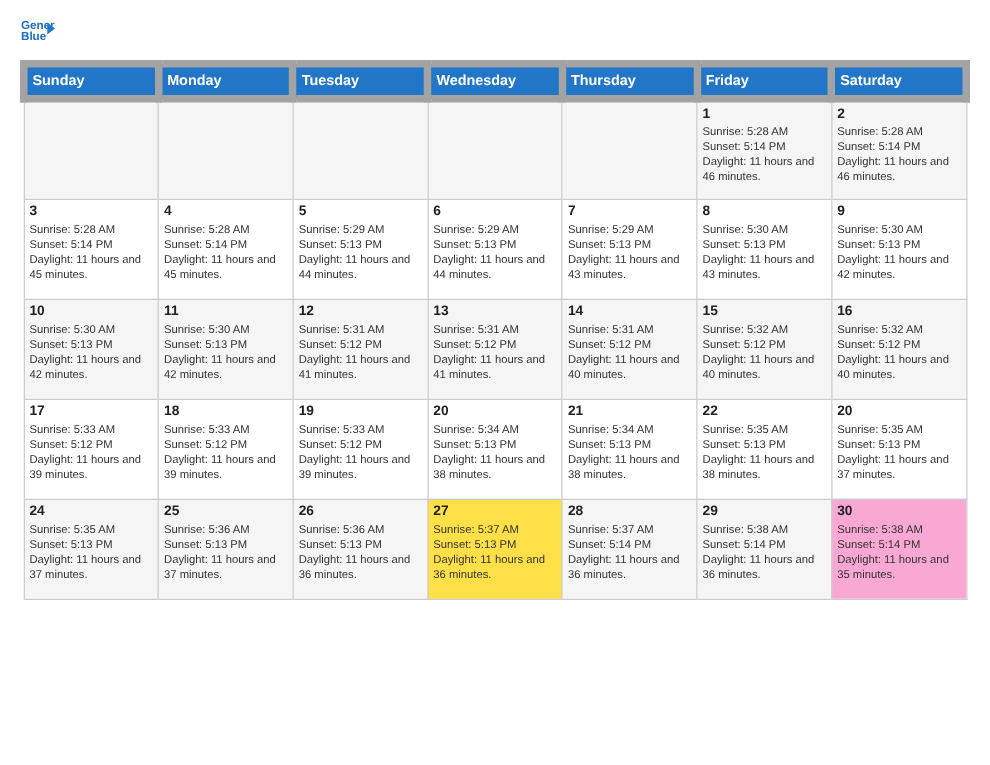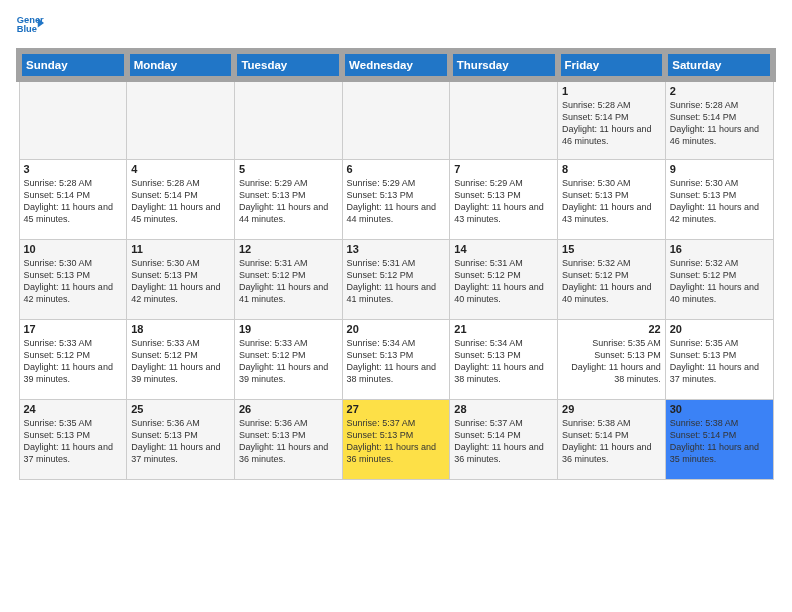--- a/index.html
+++ b/index.html
@@ -250,21 +250,21 @@
             <div class="day-info" style="white-space: pre-line;">Sunrise: 5:34 AM
 Sunset: 5:13 PM
 Daylight: 11 hours and 38 minutes.</div>
           </td>
           <td style="background: rgb(255, 255, 255);">
             <span class="day-num">21</span>
             <div class="day-info" style="white-space: pre-line;">Sunrise: 5:34 AM
 Sunset: 5:13 PM
 Daylight: 11 hours and 38 minutes.</div>
           </td>
-          <td style="background: rgb(255, 255, 255); text-align: right;">
+          <td style="background: rgb(255, 255, 255);">
             <span class="day-num">22</span>
             <div class="day-info" style="white-space: pre-line;">Sunrise: 5:35 AM
 Sunset: 5:13 PM
 Daylight: 11 hours and 38 minutes.</div>
           </td>
           <td style="background: rgb(255, 255, 255);">
             <span class="day-num">20</span>
             <div class="day-info" style="white-space: pre-line;">Sunrise: 5:35 AM
 Sunset: 5:13 PM
 Daylight: 11 hours and 37 minutes.</div>
@@ -300,21 +300,21 @@
             <div class="day-info" style="white-space: pre-line;">Sunrise: 5:37 AM
 Sunset: 5:14 PM
 Daylight: 11 hours and 36 minutes.</div>
           </td>
           <td style="background: rgb(245, 245, 245);">
             <span class="day-num">29</span>
             <div class="day-info" style="white-space: pre-line;">Sunrise: 5:38 AM
 Sunset: 5:14 PM
 Daylight: 11 hours and 36 minutes.</div>
           </td>
-          <td style="background: #3b82f6; margin-left: 36px;">
+          <td style="background: #f9a8d4; margin-left: 36px;">
             <span class="day-num">30</span>
             <div class="day-info" style="white-space: pre-line;">Sunrise: 5:38 AM
 Sunset: 5:14 PM
 Daylight: 11 hours and 35 minutes.</div>
           </td>
         </tr>
       </tbody>
   </table>
 </div>
 

